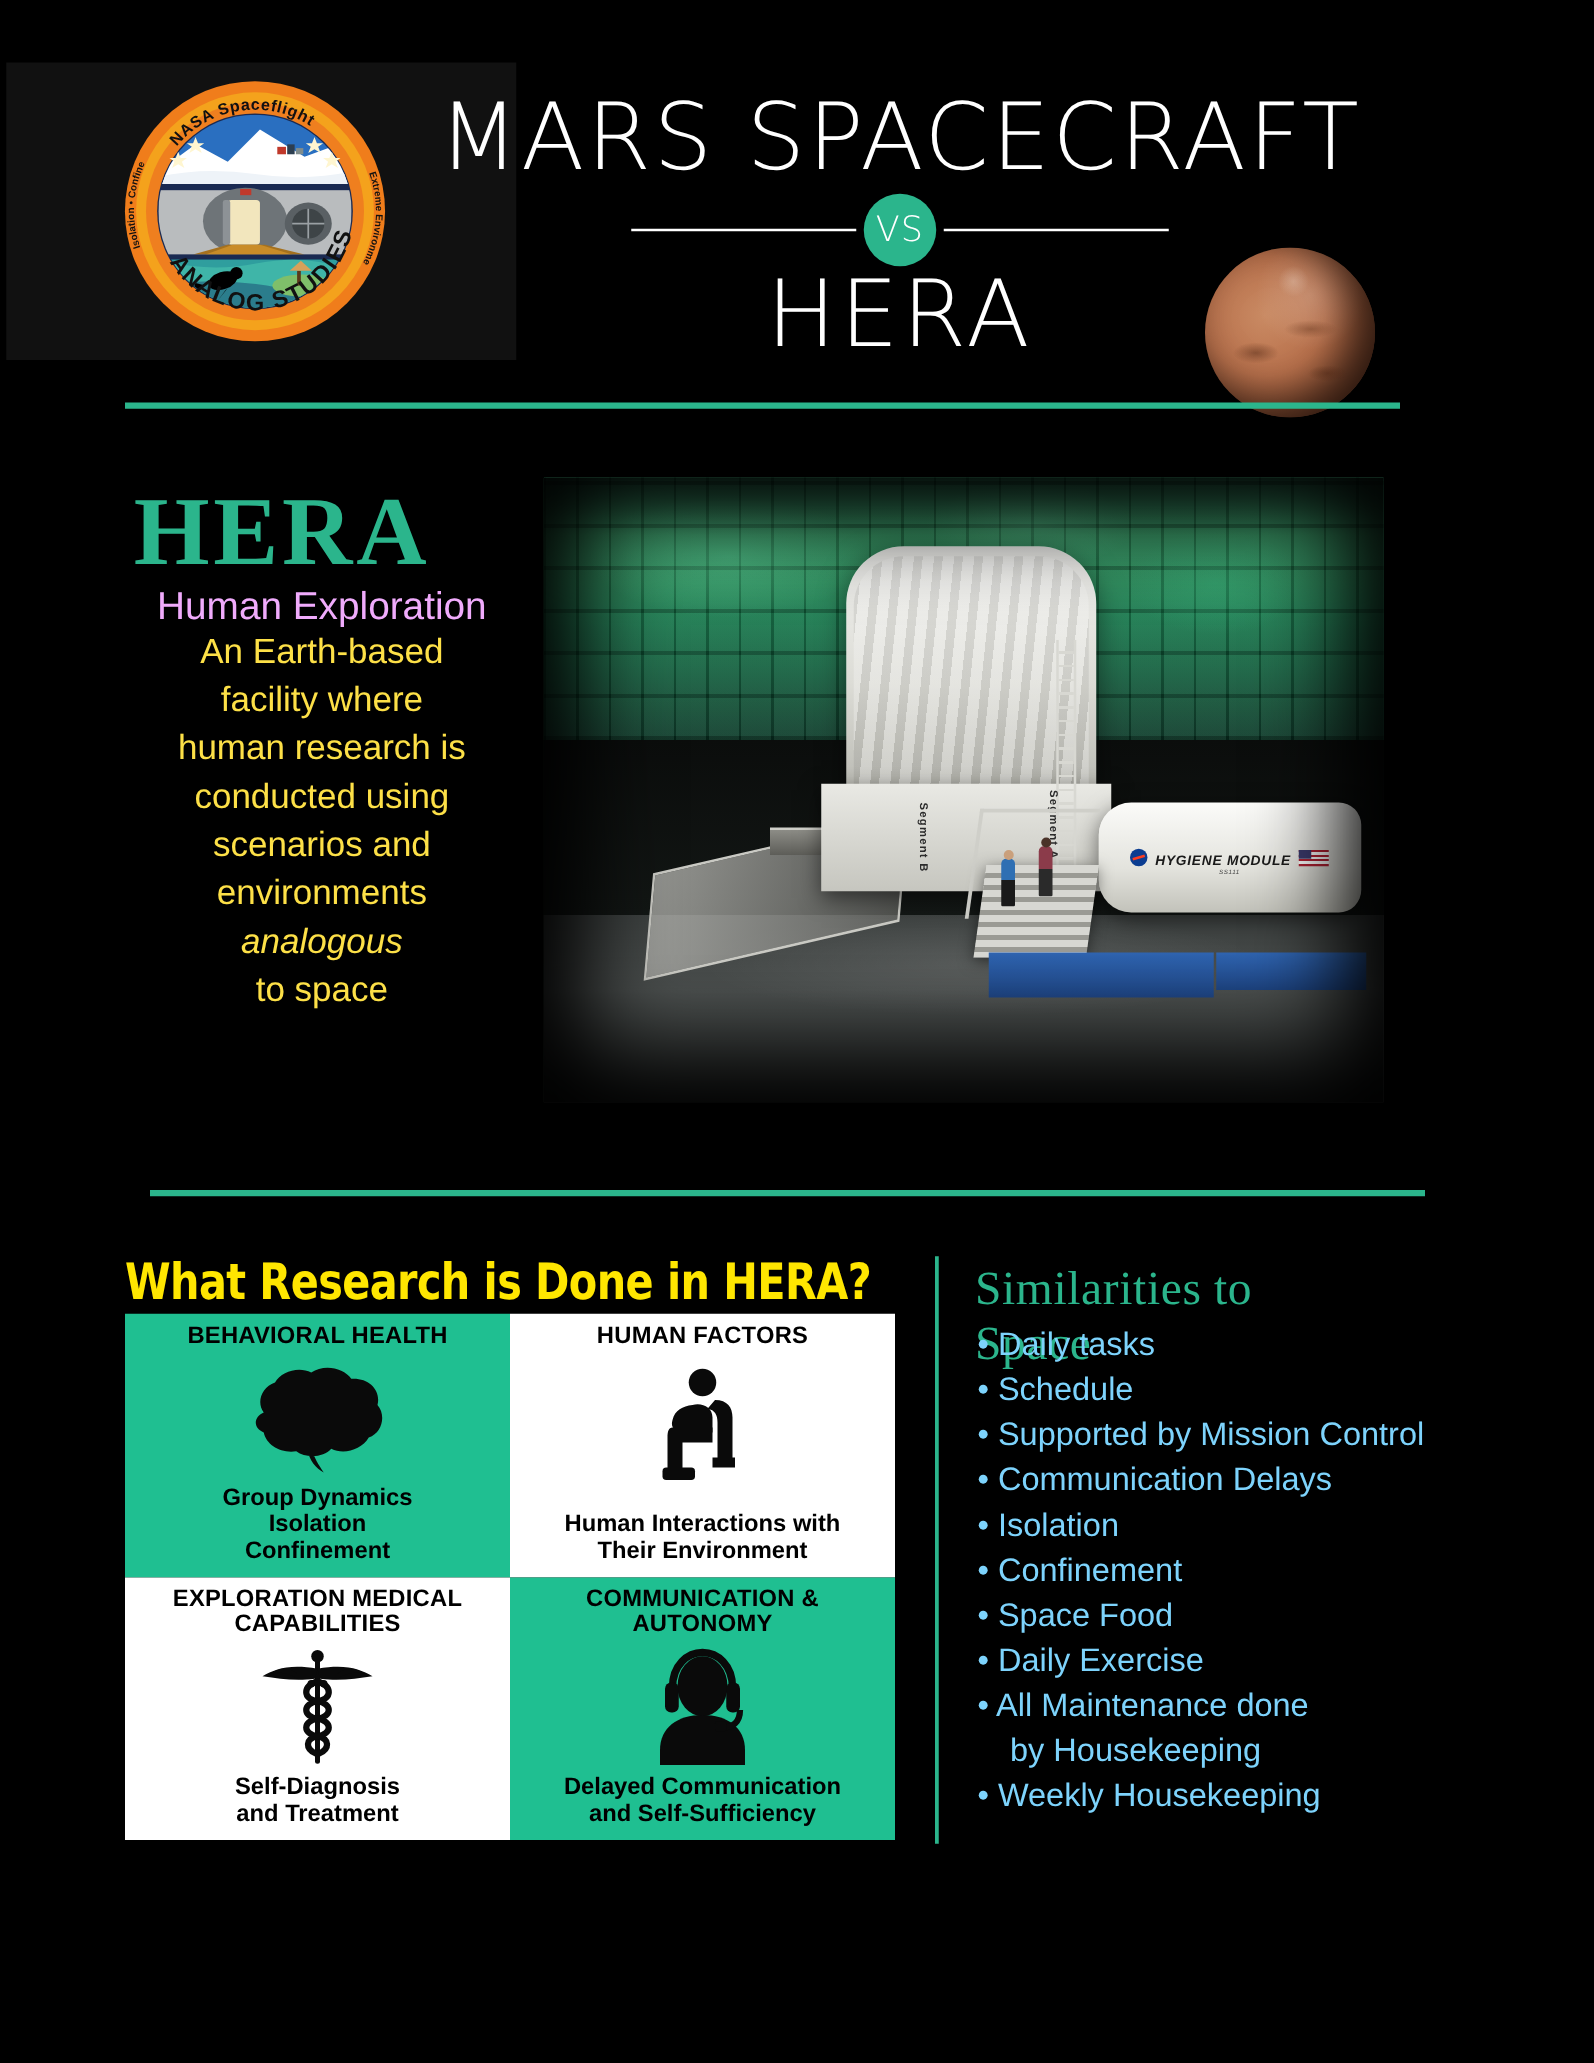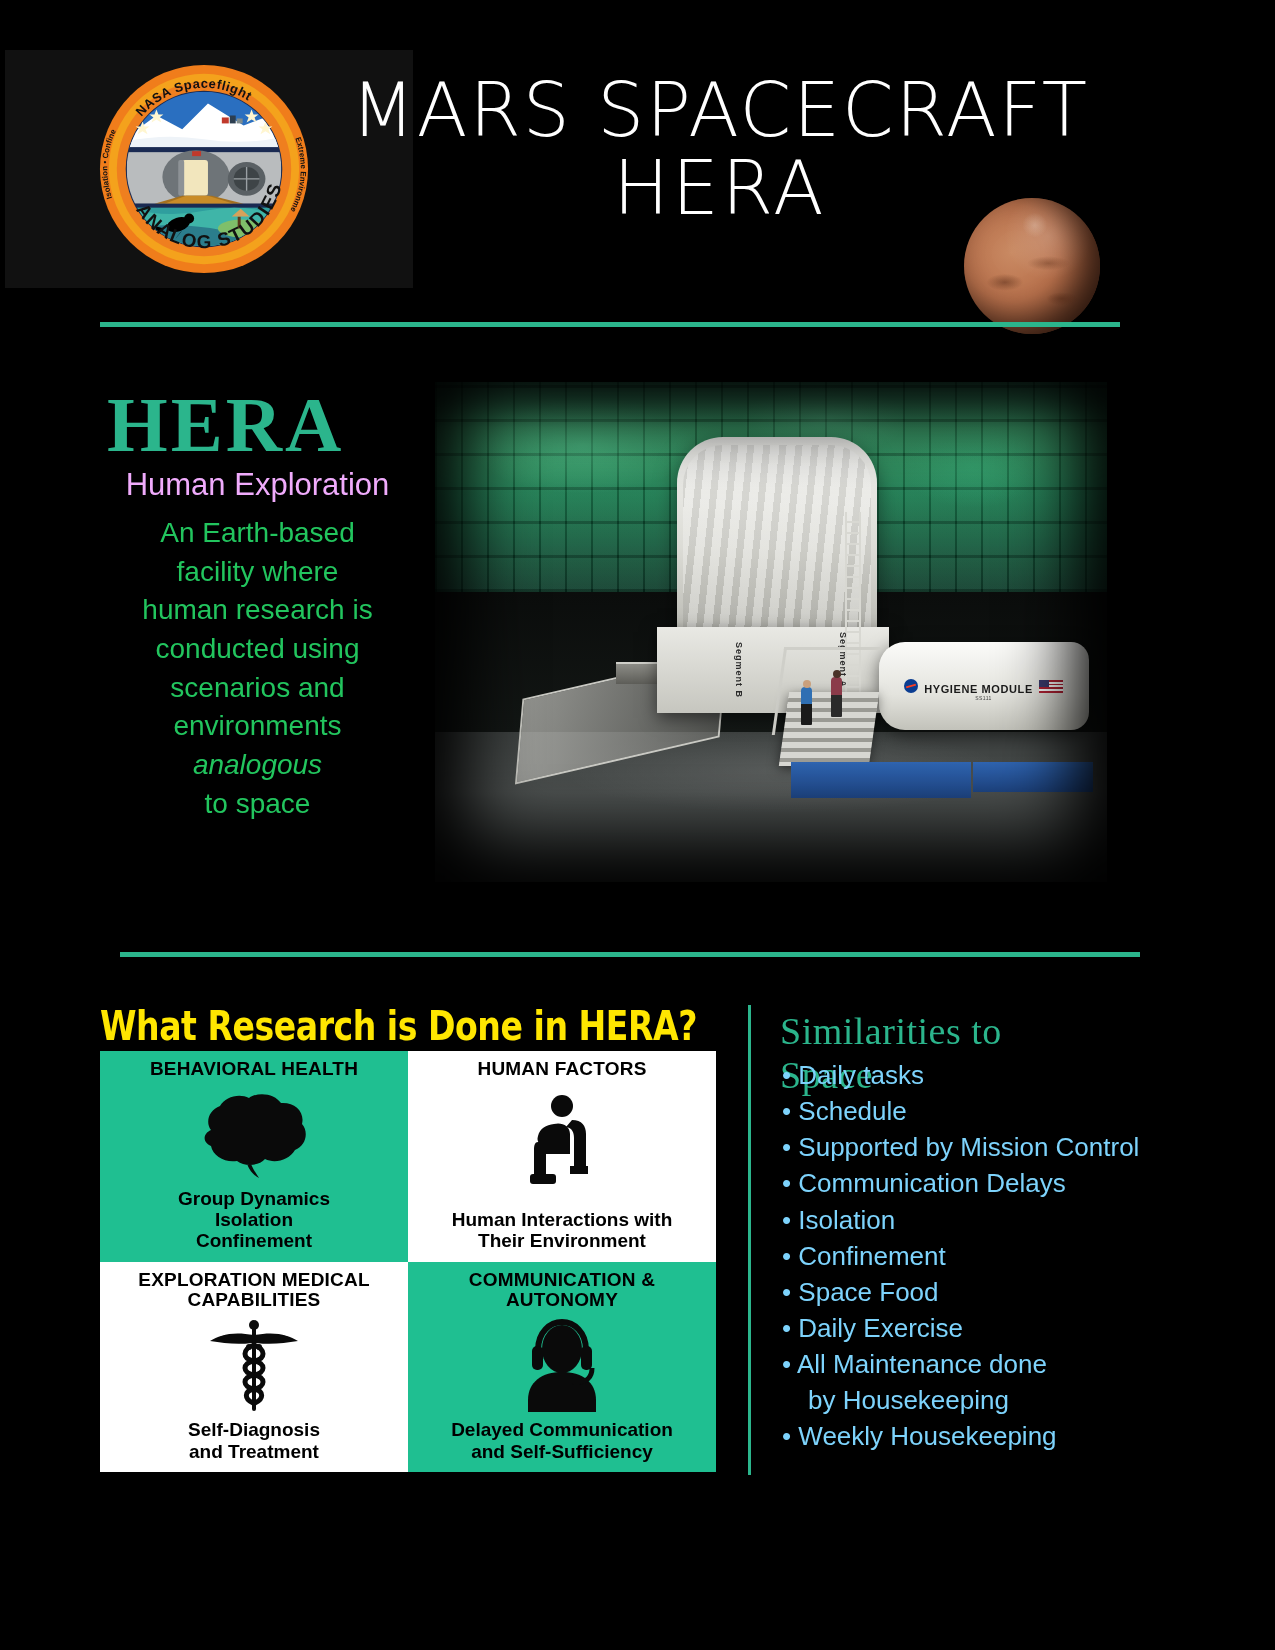--- a/index.html
+++ b/index.html
@@ -97,24 +97,23 @@
     padding-left:22px;
   }
   .hera-expansion {
     color:#f0abfc;
     font-size:31px;
     line-height:1.1;
     margin-top:6px;
     font-weight:400;
   }
   .hera-desc {
-    color:#22c55e;
+    color:#fde047;
     font-size:28px;
     line-height:1.38;
-    margin-top:12px;
     padding:0 18px;
   }
   .hera-desc .ital { font-style:italic; }
 
   
   .hera-photo {
     position:absolute; left:435px; top:62px;
     width:672px; height:500px;
     background:#060807;
     overflow:hidden;
@@ -170,21 +169,21 @@
     writing-mode:vertical-rl; letter-spacing:1px;
   }
   .ph-segB-lbl { left:44.5%; top:52%; }
   .ph-segA-lbl { left:60%; top:50%; }
   .ph-hygiene {
     position:absolute; left:66%; top:52%;
     width:210px; height:88px;
     background:linear-gradient(180deg,#fbfbf9 0%, #e3e3dd 60%, #c2c2ba 100%);
     border-radius:26px 18px 18px 26px;
     box-shadow:0 5px 18px rgba(0,0,0,0.55);
-    display:flex; align-items:center; justify-content:center; gap:6px;
+    display:flex; align-items:center; justify-content:center; gap:6px;font-style:italic;
   }
   .ph-hyg-text {
     font-size:11px; font-weight:bold; color:#1a1a1a; letter-spacing:0.6px;
     position:relative; top:3px;
   }
   .ph-hyg-sub {
     position:absolute; left:50%; top:60%; transform:translateX(-50%);
     font-size:5px; color:#444; letter-spacing:0.5px;
   }
   .nasa-meatball {
@@ -406,20 +405,25 @@
         <textPath href="#arcLeft" startOffset="14%">Isolation • Confinement</textPath>
       </text>
       <text font-family="Liberation Sans, sans-serif" font-size="8" font-weight="bold" fill="#111">
         <textPath href="#arcRight" startOffset="12%">Extreme Environments</textPath>
       </text>
     </svg>
   </div>
 
   <div class="title-block">
     <div class="main-title">MARS SPACECRAFT</div>
+    <div class="vs-row">
+      <div class="vs-rule"></div>
+      <div class="vs-badge">VS</div>
+      <div class="vs-rule"></div>
+    </div>
     <div class="sub-title">HERA</div>
   </div>
 
   <div class="mars-planet"></div>
 </div>
 
 <div class="rule-teal rule-top"></div>
 
 <div class="hera-section">
 

